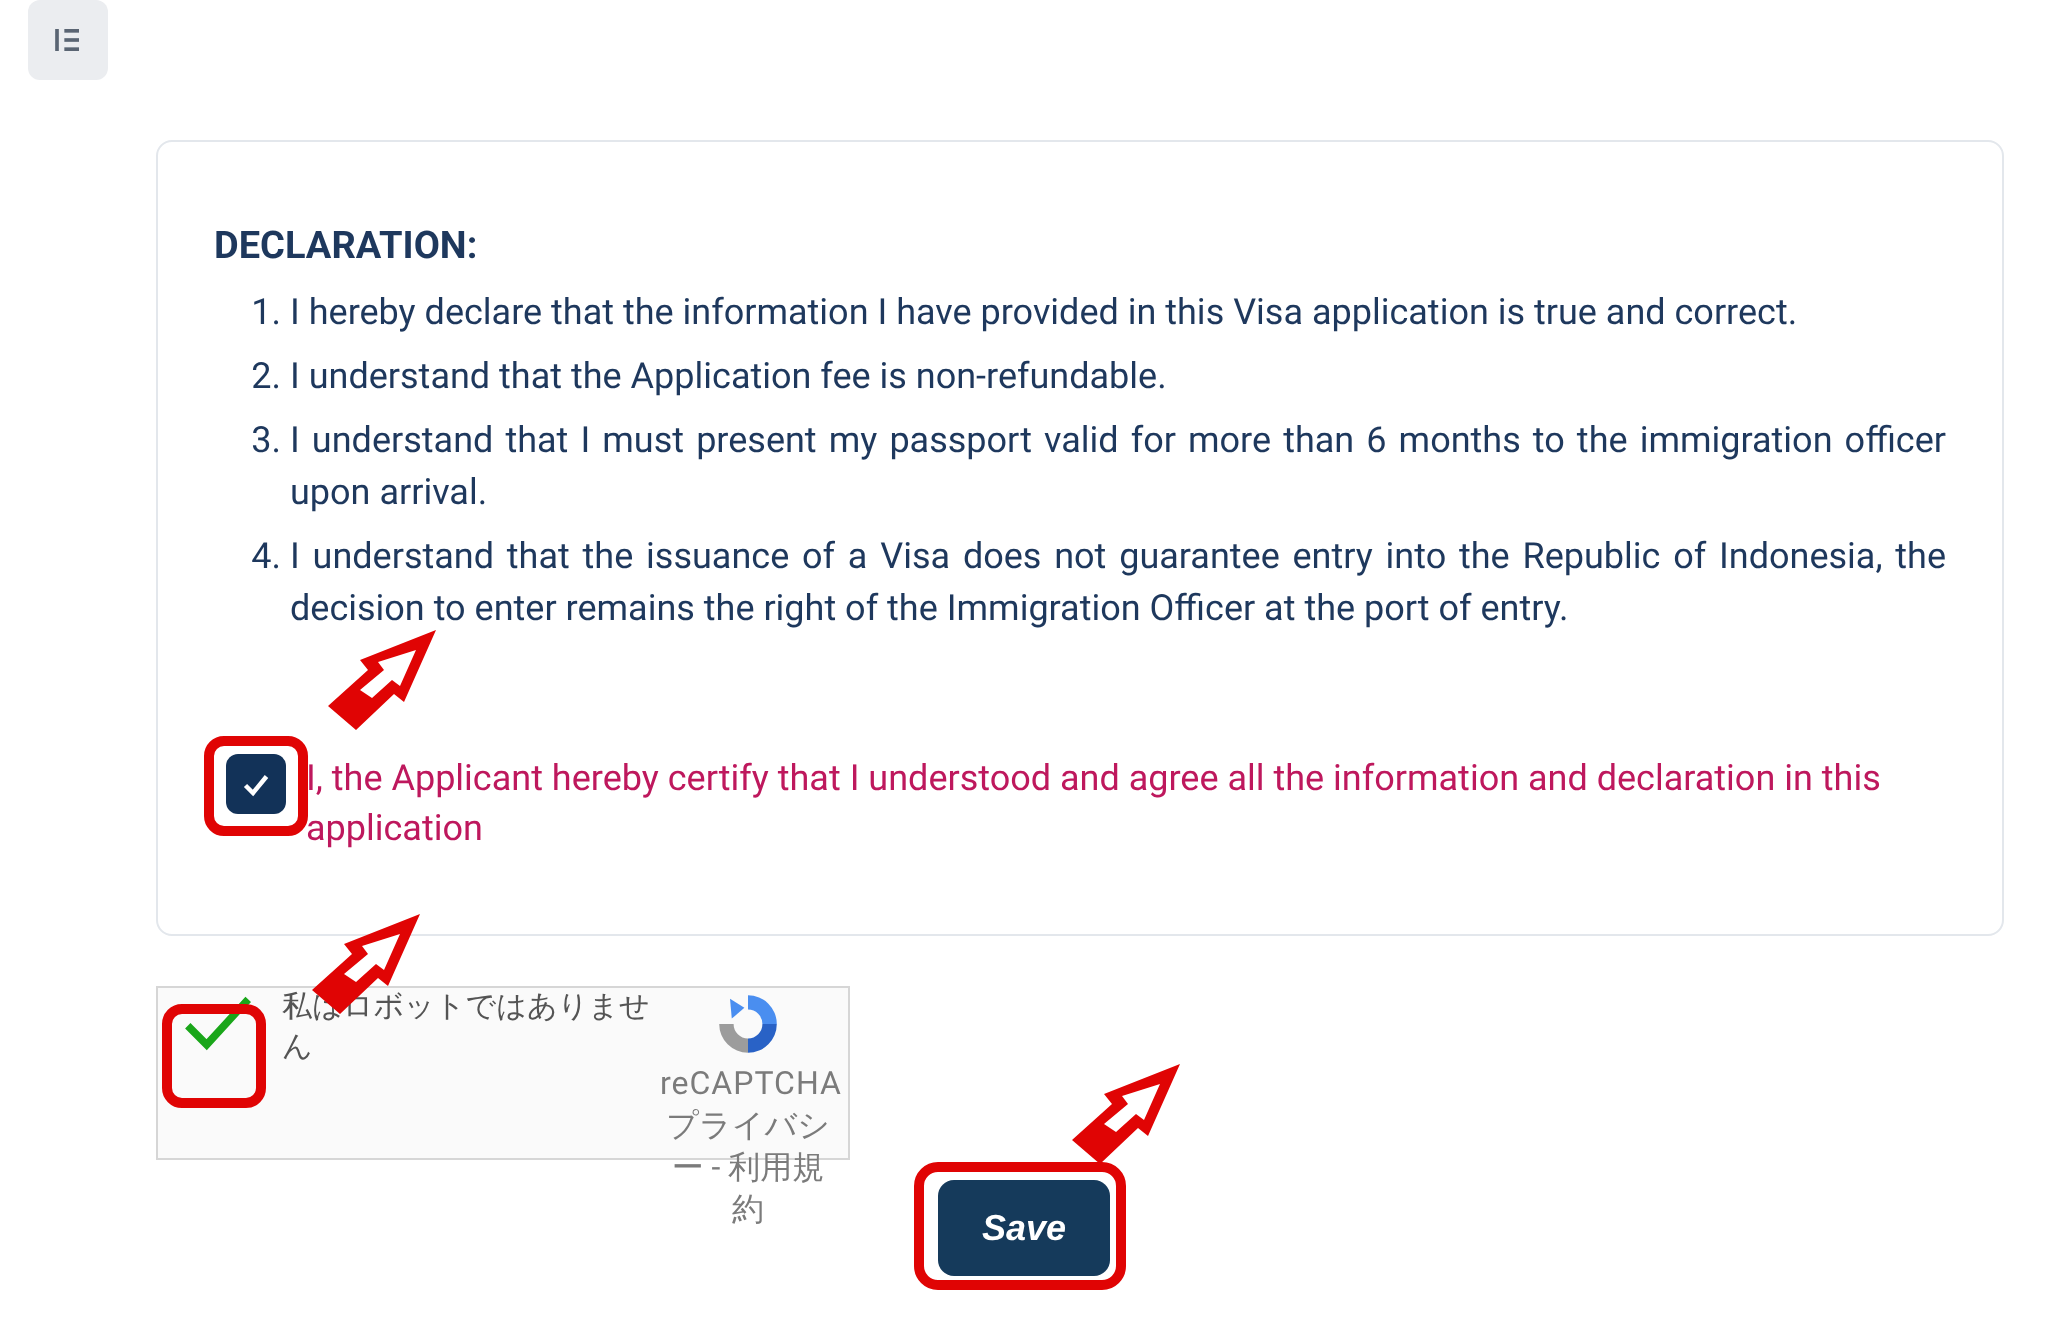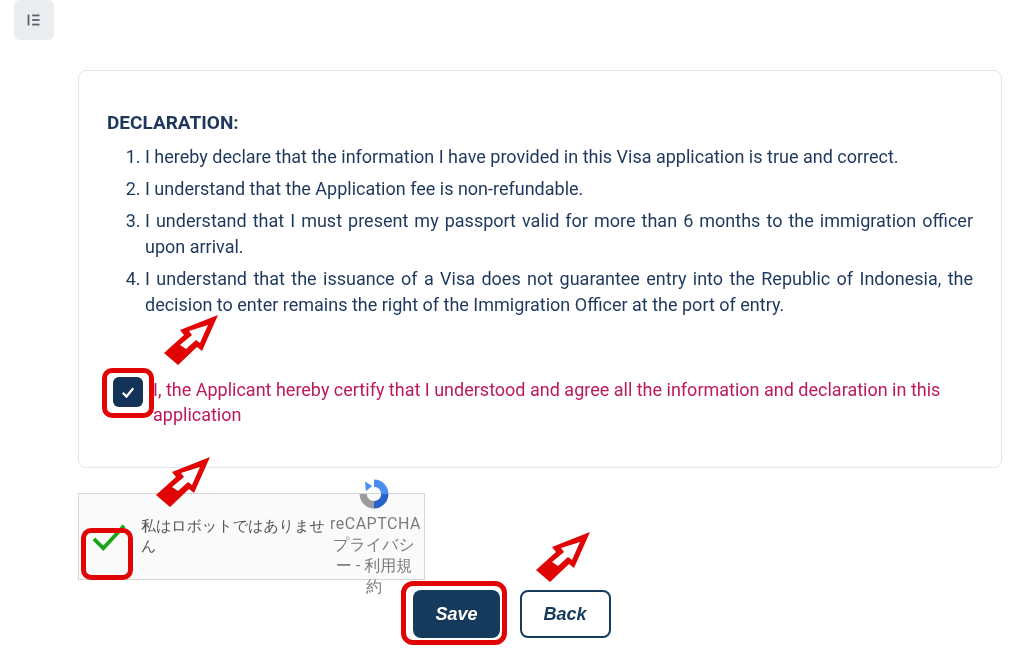--- a/index.html
+++ b/index.html
@@ -82,21 +82,21 @@
       font-size:18px; color:#be185d; line-height:1.4;
       flex:1;
     }
 
     .recap {
       position:absolute;
       left:78px; top:493px;
       width:347px; height:87px;
       border:1px solid #d6d6d6;
       background:#fafafa;
-      display:flex; align-items:center;
+      display:flex; align-items:flex-start;
       padding-right:6px;
     }
     .recap-left {
       width:60px; position:relative; display:flex; align-items:center; justify-content:center;
     }
     .recap-check {
       width:38px; height:34px;
     }
     .recap-check svg { width:38px; height:34px; stroke:#1aa61a; stroke-width:4; fill:none; }
     .hl-recap { top:8px; left:2px; width:52px; height:52px; border-radius:10px; }
@@ -207,21 +207,20 @@
       <polygon points="6,48 26,30 22,25 60,10 44,46 39,42 20,60" fill="#e00404"></polygon>
       <polygon points="22,40 34,30 31,26 50,20 42,38 38,35 28,44" fill="#ffffff"></polygon>
     </svg>
   </div>
 
   <div class="buttons">
     <div class="savewrap">
       <button class="btn btn-save">Save</button>
       <div class="highlight1 hl-save"></div>
     </div>
-    <button class="btn btn-back">Back</button>
   </div>
 
   <div class="arrow" style="left:530px; top:522px;">
     <svg width="70" height="60" viewBox="0 0 70 60">
       <polygon points="6,48 26,30 22,25 60,10 44,46 39,42 20,60" fill="#e00404"></polygon>
       <polygon points="22,40 34,30 31,26 50,20 42,38 38,35 28,44" fill="#ffffff"></polygon>
     </svg>
   </div>
 
 </div>

